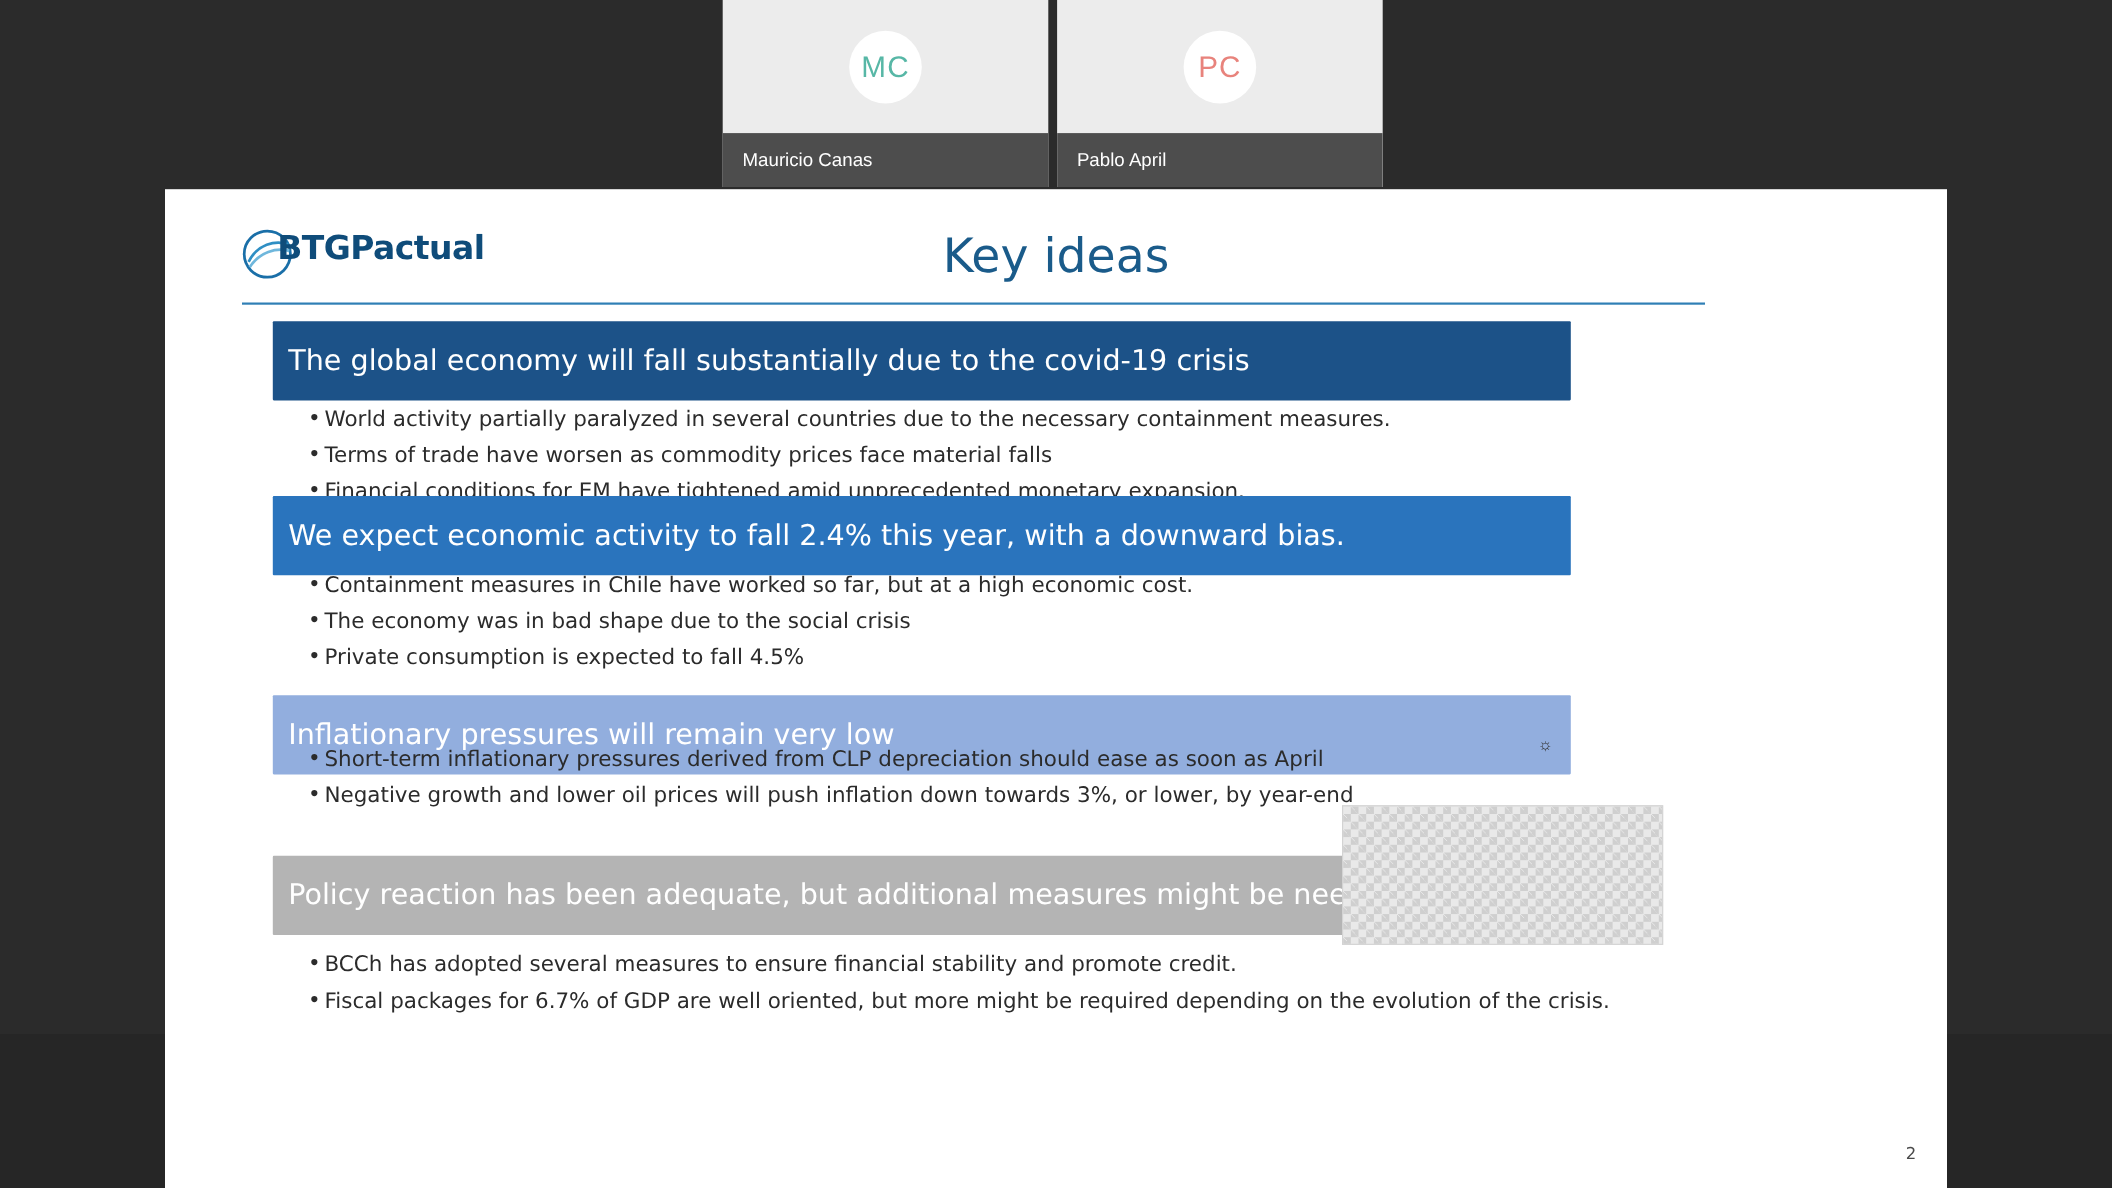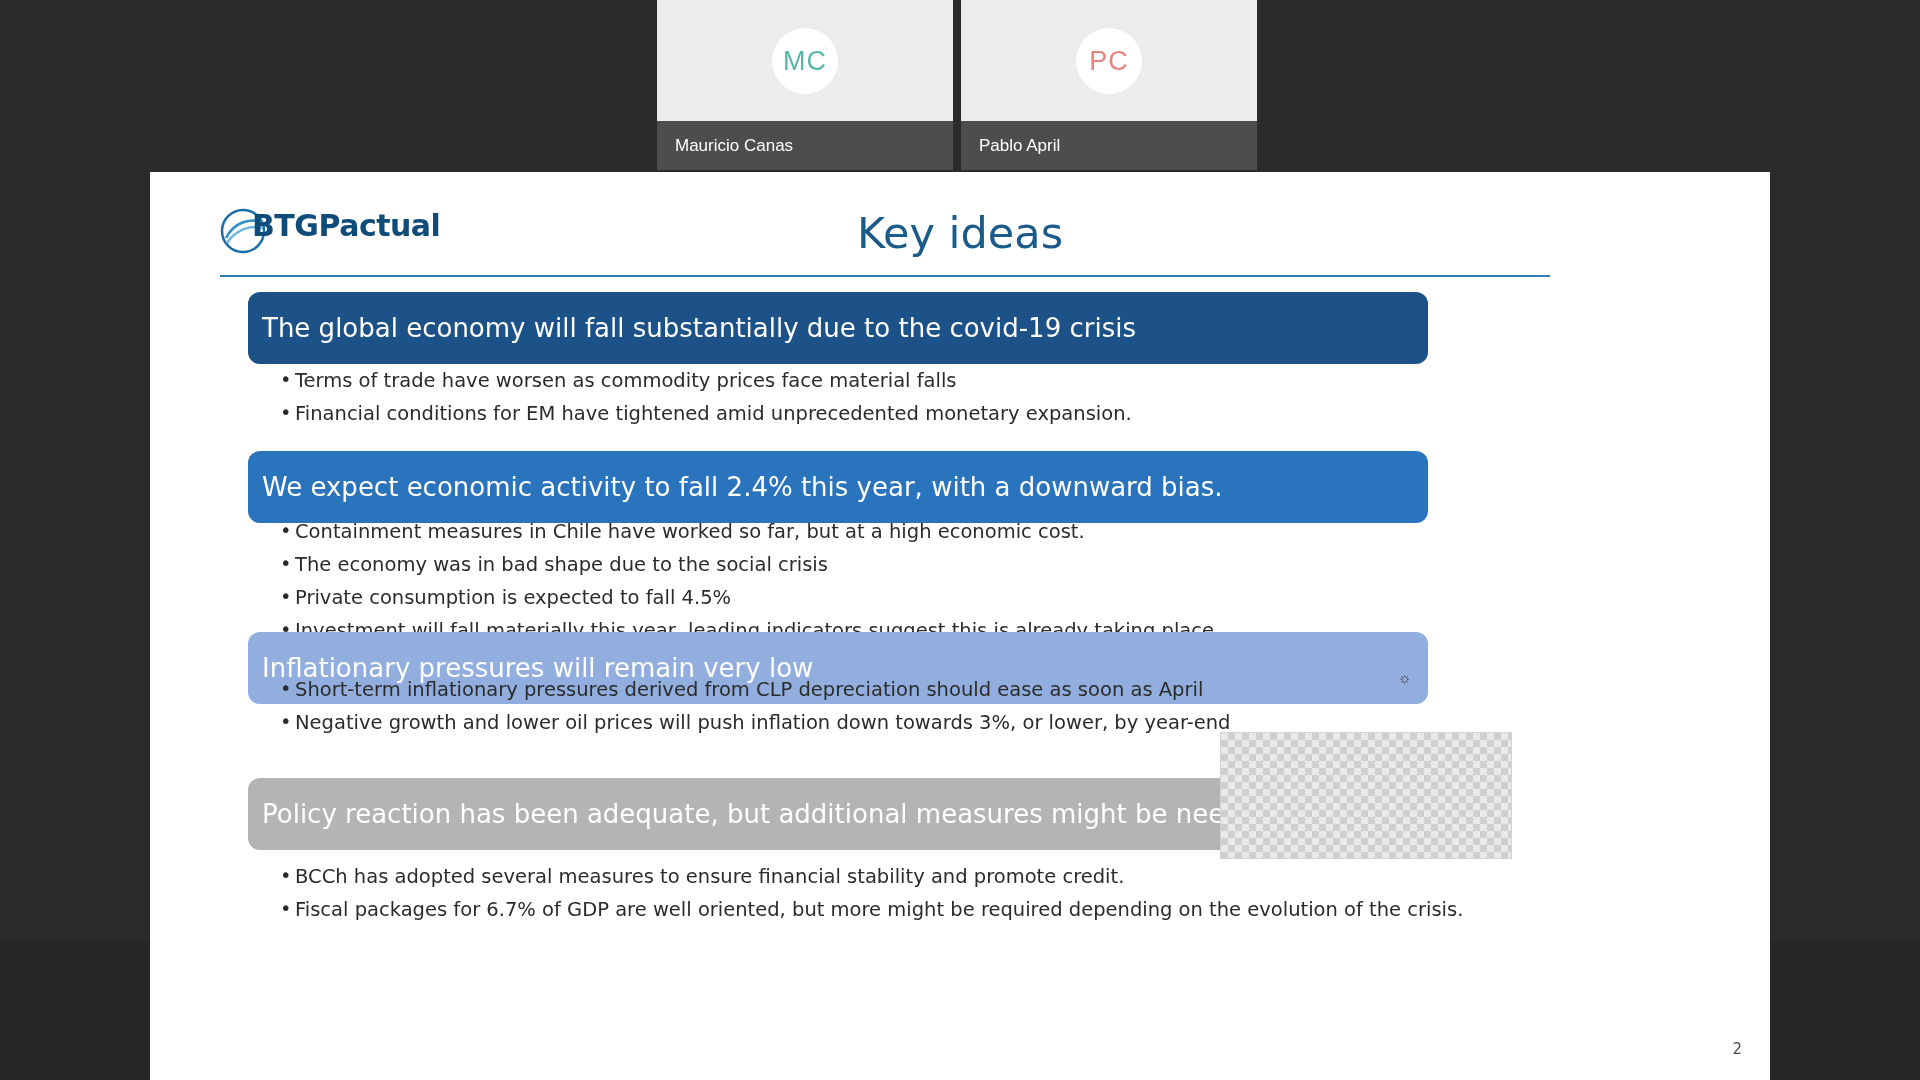--- a/index.html
+++ b/index.html
@@ -113,21 +113,21 @@
     width: 1330px;
     height: 2px;
     background: #2f7fb5;
   }
 
   .band {
     position: absolute;
     left: 98px;
     width: 1180px;
     height: 72px;
-    border-radius: 12px;
+    border-radius: 1px;
     display: flex;
     align-items: center;
     padding-left: 14px;
     box-sizing: border-box;
     color: #ffffff;
     font-size: 26px;
     font-family: "DejaVu Sans", sans-serif;
   }
   .band.b1 { top: 120px; background: #1c5288; }
   .band.b2 { top: 279px; background: #2a74bd; }
@@ -222,32 +222,32 @@
       </svg>
       <span class="logo-text">BTGPactual</span>
     </div>
 
     <div class="slide-title">Key ideas</div>
     <div class="title-rule"></div>
 
     <div class="band b1">The global economy will fall substantially due to the covid-19 crisis</div>
     <div class="bullets g1">
       <ul>
+        <li>World activity partially paralyzed in several countries due to the necessary containment measures.</li>
         <li>Terms of trade have worsen as commodity prices face material falls</li>
         <li>Financial conditions for EM have tightened amid unprecedented monetary expansion.</li>
       </ul>
     </div>
 
     <div class="band b2">We expect economic activity to fall 2.4% this year, with a downward bias.</div>
     <div class="bullets g2">
       <ul>
         <li>Containment measures in Chile have worked so far, but at a high economic cost.</li>
         <li>The economy was in bad shape due to the social crisis</li>
         <li>Private consumption is expected to fall 4.5%</li>
-        <li>Investment will fall materially this year, leading indicators suggest this is already taking place.</li>
       </ul>
     </div>
 
     <div class="band b3">Inflationary pressures will remain very low</div>
     <div class="bullets g3">
       <ul>
         <li>Short-term inflationary pressures derived from CLP depreciation should ease as soon as April</li>
         <li>Negative growth and lower oil prices will push inflation down towards 3%, or lower, by year-end</li>
       </ul>
     </div>

